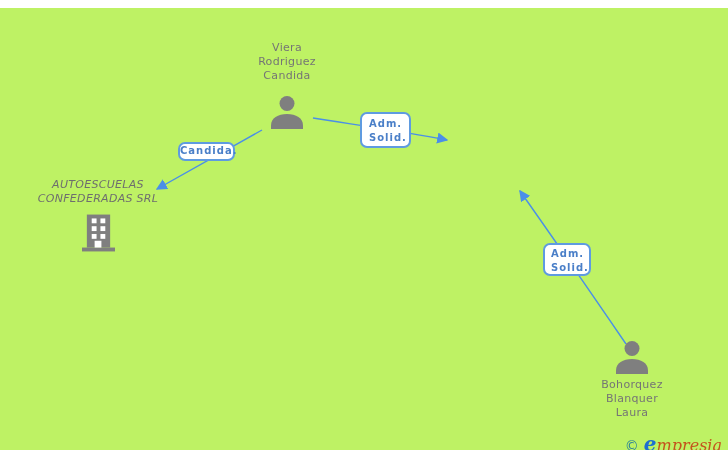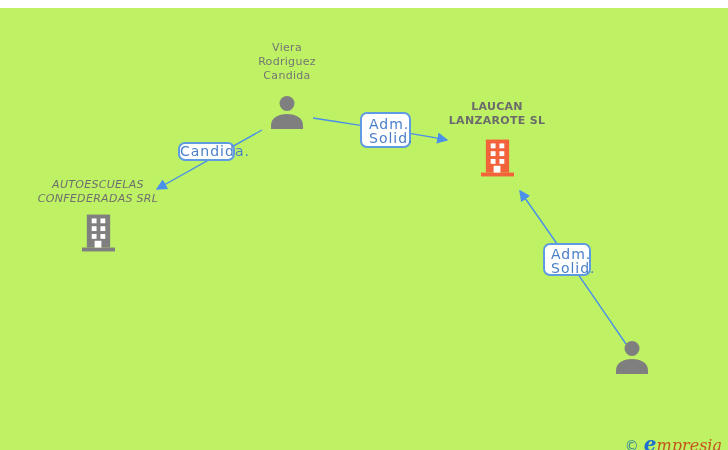--- a/index.html
+++ b/index.html
@@ -15,21 +15,21 @@
     font-size:11px;line-height:14px;color:#757575;letter-spacing:.3px;
   }
   .company .node-label{color:#6e6e6e;}
   .company.main .node-label{font-weight:bold;color:#6b6b6b;}
   .node-icon{position:absolute;}
   .icon-gray{fill:#7f7f7f;}
   .icon-orange{fill:#f2633c;}
   .icon-window{fill:#ffffff;}
   .edge-label{
     position:absolute;background:#ffffff;border:2px solid #5f9be0;border-radius:7px;
-    color:#4a7fc8;font-size:14px;letter-spacing:1px;box-sizing:border-box;
+    color:#4a7fc8;font-size:10px;letter-spacing:1px;box-sizing:border-box;font-weight:bold;
   }
   .edge-label .ln{display:block;line-height:14px;}
   #edge-label-adm1{left:360px;top:104px;width:51px;height:36px;padding:3px 0 0 7px;}
   #edge-label-consej{left:178px;top:134px;width:57px;height:19px;text-align:center;line-height:15px;}
   #edge-label-adm2{left:543px;top:235px;width:48px;height:33px;padding:2px 0 0 6px;}
   #node-viera{left:245px;top:33px;width:84px;height:90px;}
   #node-viera .node-icon{left:24px;top:55px;}
   #node-laucan{left:437px;top:92px;width:120px;height:78px;}
   #node-laucan .node-icon{left:44px;top:39px;}
   #node-autoescuelas{left:28px;top:170px;width:140px;height:74px;font-style:italic;}
@@ -62,34 +62,20 @@
   </svg>
 
   <div class="node person" id="node-viera">
     <div class="node-label">Viera Rodriguez Candida</div>
     <svg class="node-icon" width="36" height="33" viewBox="0 0 36 33">
       <circle class="icon-gray" cx="18" cy="7.5" r="7.5"></circle>
       <path class="icon-gray" d="M2,33 v-3.5 c0,-7.5 7,-11.5 16,-11.5 s16,4 16,11.5 V33 z"></path>
     </svg>
   </div>
 
-  <div class="node company main" id="node-laucan">
-    <div class="node-label">LAUCAN LANZAROTE SL</div>
-    <svg class="node-icon" width="33" height="38" viewBox="0 0 34 38">
-      <rect class="icon-orange" x="0" y="34" width="34" height="4"></rect>
-      <rect class="icon-orange" x="5" y="0" width="24" height="34"></rect>
-      <rect class="icon-window" x="10" y="4" width="5" height="5"></rect>
-      <rect class="icon-window" x="19" y="4" width="5" height="5"></rect>
-      <rect class="icon-window" x="10" y="12" width="5" height="5"></rect>
-      <rect class="icon-window" x="19" y="12" width="5" height="5"></rect>
-      <rect class="icon-window" x="10" y="20" width="5" height="5"></rect>
-      <rect class="icon-window" x="19" y="20" width="5" height="5"></rect>
-      <rect class="icon-window" x="13" y="27" width="7" height="7"></rect>
-    </svg>
-  </div>
 
   <div class="node company" id="node-autoescuelas">
     <div class="node-label">AUTOESCUELAS CONFEDERADAS SRL</div>
     <svg class="node-icon" width="33" height="38" viewBox="0 0 34 38">
       <rect class="icon-gray" x="0" y="34" width="34" height="4"></rect>
       <rect class="icon-gray" x="5" y="0" width="24" height="34"></rect>
       <rect class="icon-window" x="10" y="4" width="5" height="5"></rect>
       <rect class="icon-window" x="19" y="4" width="5" height="5"></rect>
       <rect class="icon-window" x="10" y="12" width="5" height="5"></rect>
       <rect class="icon-window" x="19" y="12" width="5" height="5"></rect>
@@ -97,20 +83,21 @@
       <rect class="icon-window" x="19" y="20" width="5" height="5"></rect>
       <rect class="icon-window" x="13" y="27" width="7" height="7"></rect>
     </svg>
   </div>
 
   <div class="node person" id="node-bohorquez">
     <svg class="node-icon" width="36" height="33" viewBox="0 0 36 33">
       <circle class="icon-gray" cx="18" cy="7.5" r="7.5"></circle>
       <path class="icon-gray" d="M2,33 v-3.5 c0,-7.5 7,-11.5 16,-11.5 s16,4 16,11.5 V33 z"></path>
     </svg>
+    <div class="node-label">Bohorquez Blanquer Laura</div>
   </div>
 
   <div class="edge-label" id="edge-label-adm1">
     <span class="ln">Adm.</span>
     <span class="ln">Solid.</span>
   </div>
   <div class="edge-label" id="edge-label-consej">
     <span class="ln">Candida.</span>
   </div>
   <div class="edge-label" id="edge-label-adm2">

